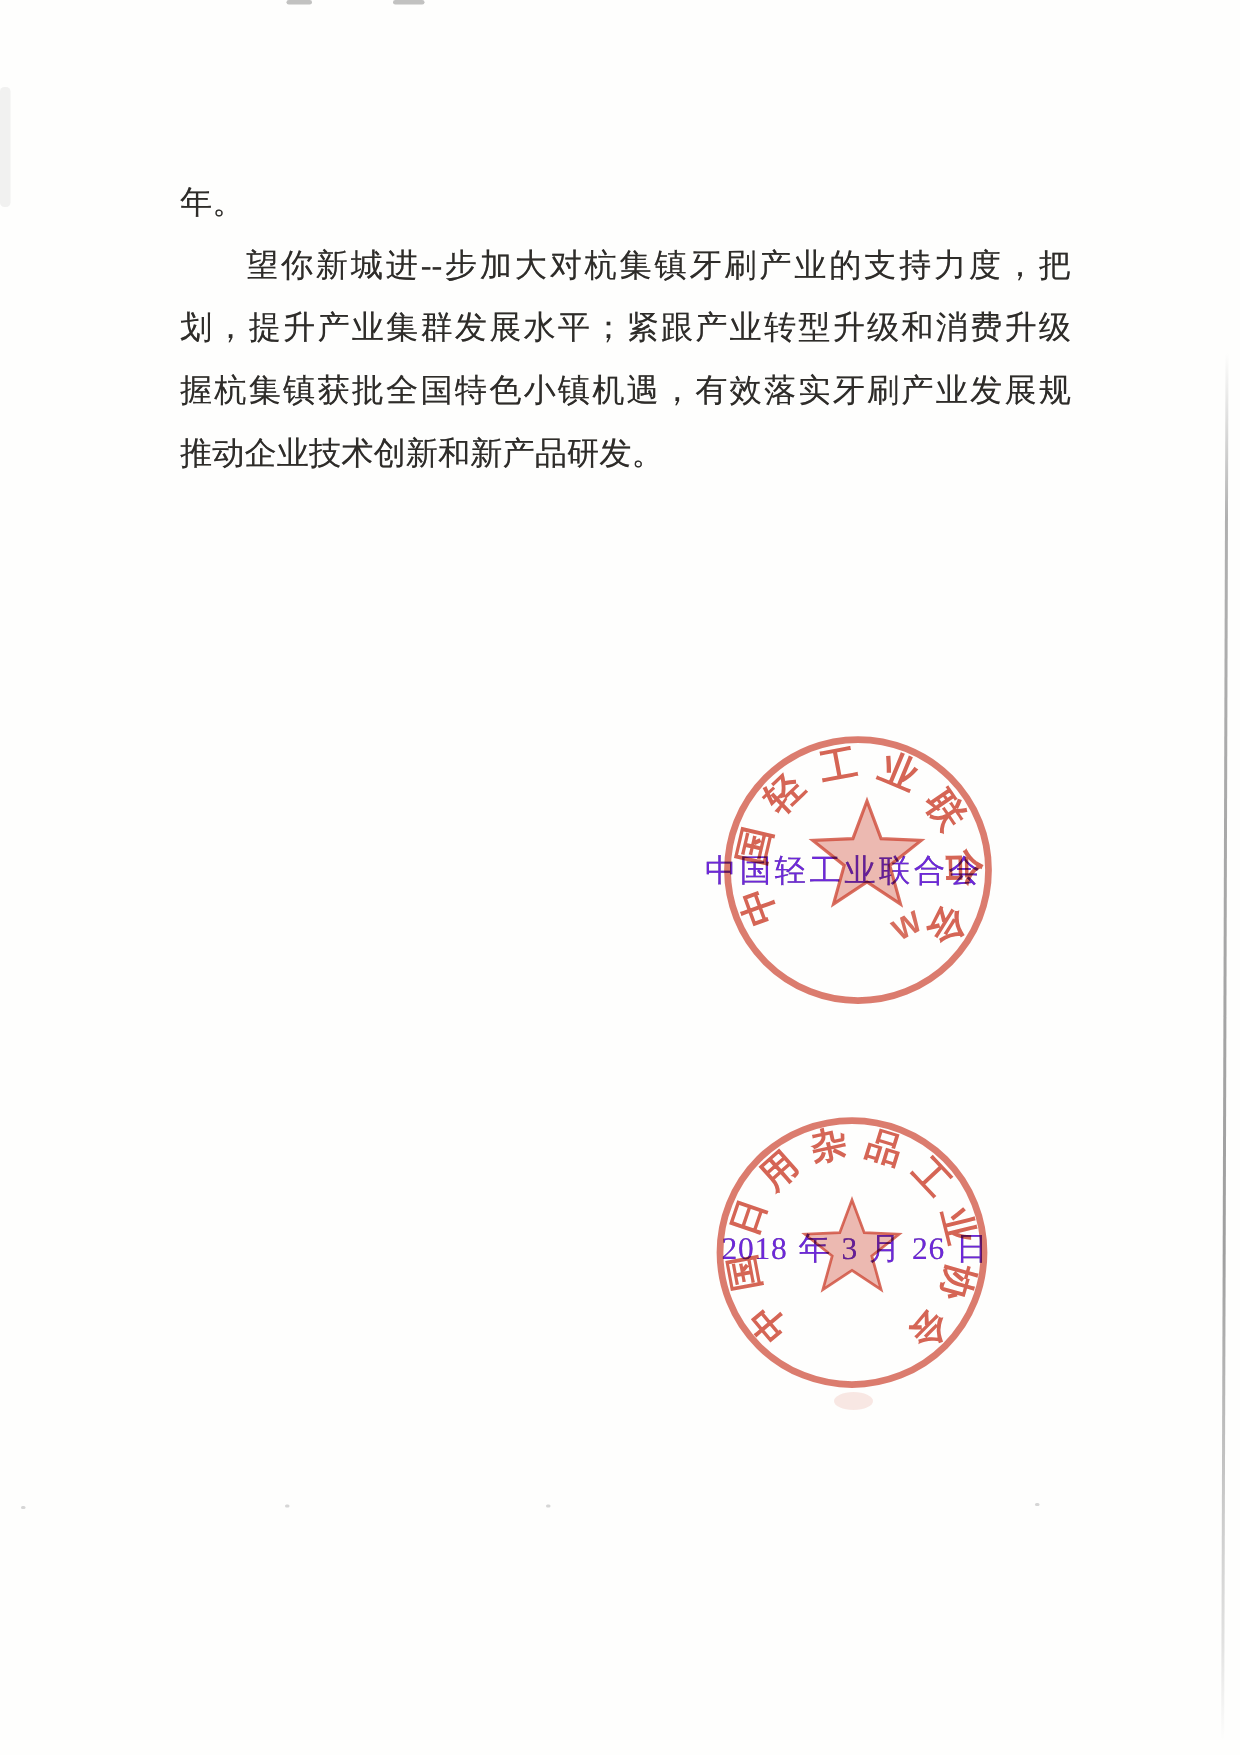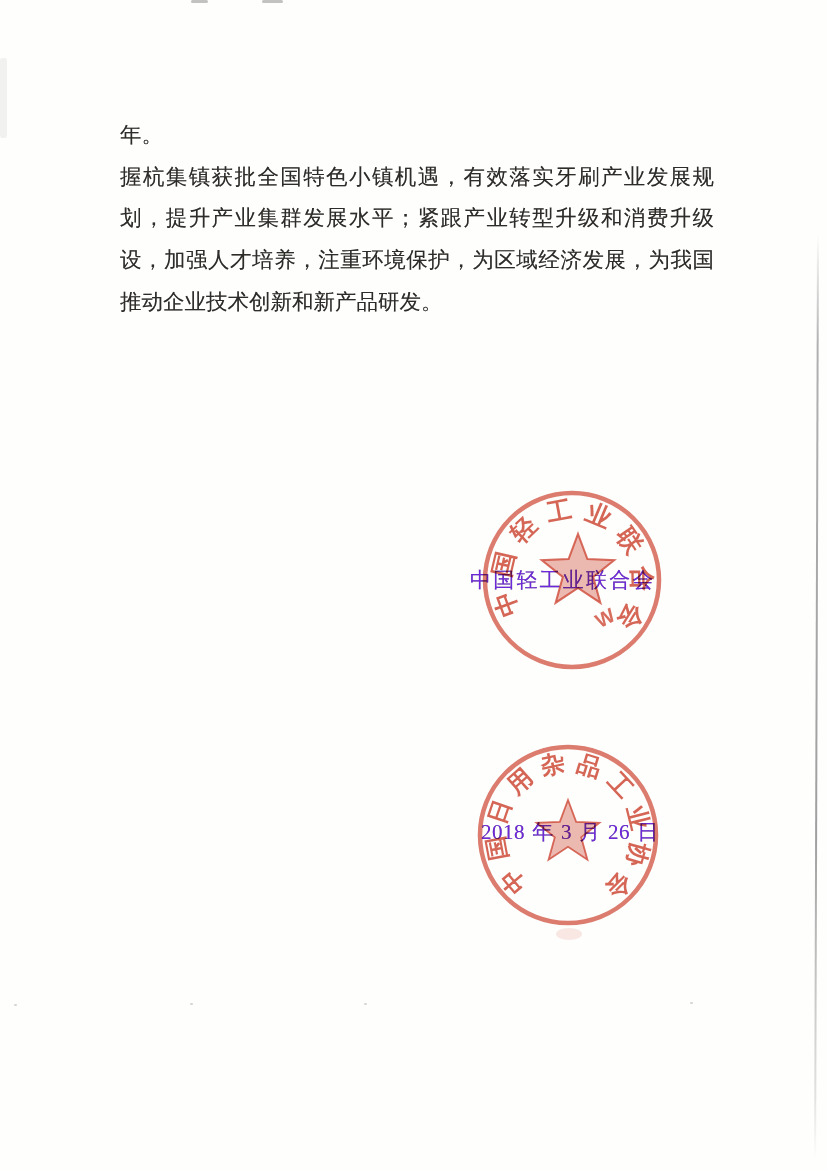--- a/index.html
+++ b/index.html
@@ -77,23 +77,23 @@
   .sp3{left:364px;top:1003px;}
   .sp4{left:690px;top:1002px;}
 </style>
 </head>
 <body>
 
 <div class="page">
 
   <div class="body-text">
     <div class="bline">年。</div>
+    <div class="bline just indent">望你新城进--步加大对杭集镇牙刷产业的支持力度，把</div>
+    <div class="bline just">划，提升产业集群发展水平；紧跟产业转型升级和消费升级</div>
     <div class="bline just">握杭集镇获批全国特色小镇机遇，有效落实牙刷产业发展规</div>
-    <div class="bline just">划，提升产业集群发展水平；紧跟产业转型升级和消费升级</div>
-    <div class="bline just">设，加强人才培养，注重环境保护，为区域经济发展，为我国</div>
     <div class="bline">推动企业技术创新和新产品研发。</div>
   </div>
 
   <div class="sig org1">中国轻工业联合会</div>
   <div class="sig date">2018 年 3 月 26 日</div>
 
   <svg class="stamp s1" width="240" height="240" viewBox="0 0 240 240" style="color: rgb(207, 74, 56);">
     <circle class="ring" cx="120" cy="120" r="87"></circle>
     <polygon class="star" points="0,-1 0.2469,-0.3398 0.9511,-0.309 0.3995,0.1298 0.5878,0.809 0,0.42 -0.5878,0.809 -0.3995,0.1298 -0.9511,-0.309 -0.2469,-0.3398" transform="translate(126,112) scale(38)"></polygon>
     <text class="bmark" transform="translate(153,158) rotate(-28)">W</text>

